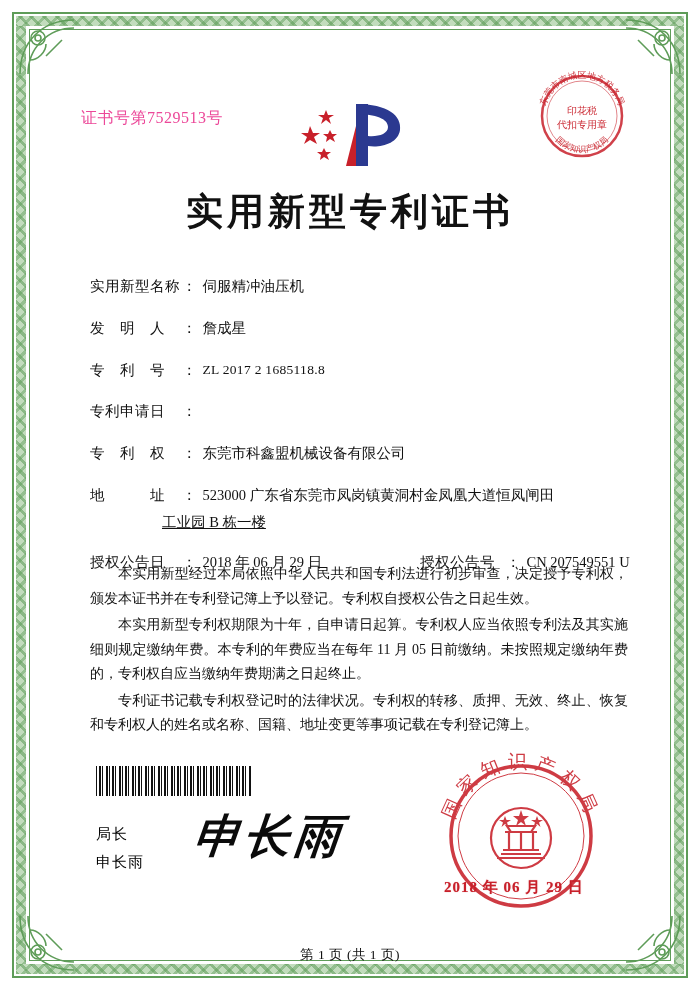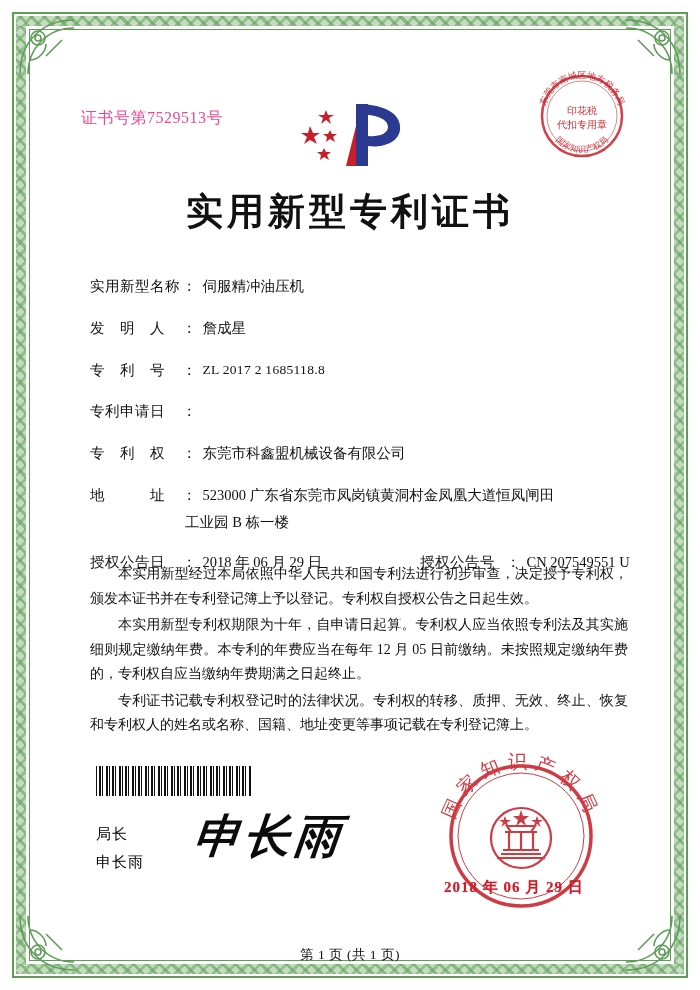--- a/index.html
+++ b/index.html
@@ -157,24 +157,25 @@
   }
   .field-row.split .right-part {
     display: flex;
     flex: 1 1 auto;
   }
   .field-row.split .right-part .field-label {
     width: 86px;
     flex: 0 0 86px;
   }
   .addr-second {
-    margin-left: 95px;
+    margin-left: 72px;
     margin-top: -14px;
     margin-bottom: 20px;
     font-size: 14.5px;
+    text-decoration: underline;
   }
   .paragraphs {
     position: absolute;
     left: 44px;
     right: 26px;
     top: 516px;
     font-size: 14px;
     line-height: 1.75;
     color: #111;
     text-align: justify;
@@ -392,21 +393,21 @@
         <span class="right-part">
           <span class="field-label">授权公告号</span>
           <span class="field-colon">：</span>
           <span class="field-value">CN 207549551 U</span>
         </span>
       </div>
     </div>
 
     <div class="paragraphs">
       <p>本实用新型经过本局依照中华人民共和国专利法进行初步审查，决定授予专利权，颁发本证书并在专利登记簿上予以登记。专利权自授权公告之日起生效。</p>
-      <p>本实用新型专利权期限为十年，自申请日起算。专利权人应当依照专利法及其实施细则规定缴纳年费。本专利的年费应当在每年 12 月 05 日前缴纳。未按照规定缴纳年费的，专利权自应当缴纳年费期满之日起终止。</p>
+      <p>本实用新型专利权期限为十年，自申请日起算。专利权人应当依照专利法及其实施细则规定缴纳年费。本专利的年费应当在每年 11 月 05 日前缴纳。未按照规定缴纳年费的，专利权自应当缴纳年费期满之日起终止。</p>
       <p>专利证书记载专利权登记时的法律状况。专利权的转移、质押、无效、终止、恢复和专利权人的姓名或名称、国籍、地址变更等事项记载在专利登记簿上。</p>
     </div>
 
     <div class="barcode"></div>
 
     <div class="sign-label">
       <div>局长</div>
       <div>申长雨</div>
     </div>
 

